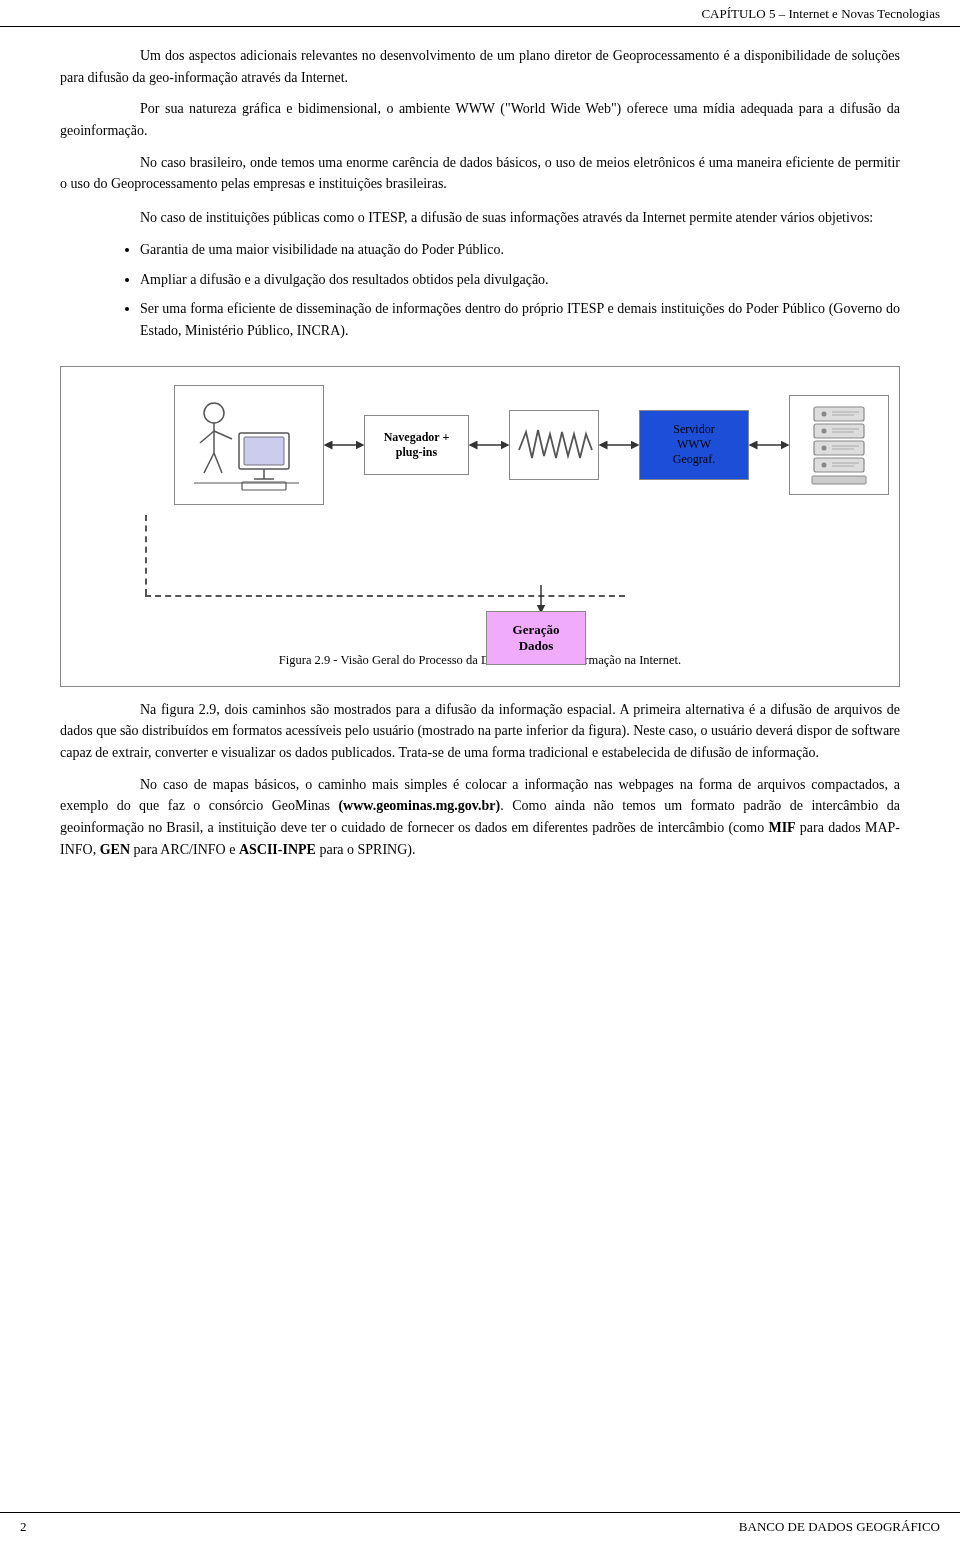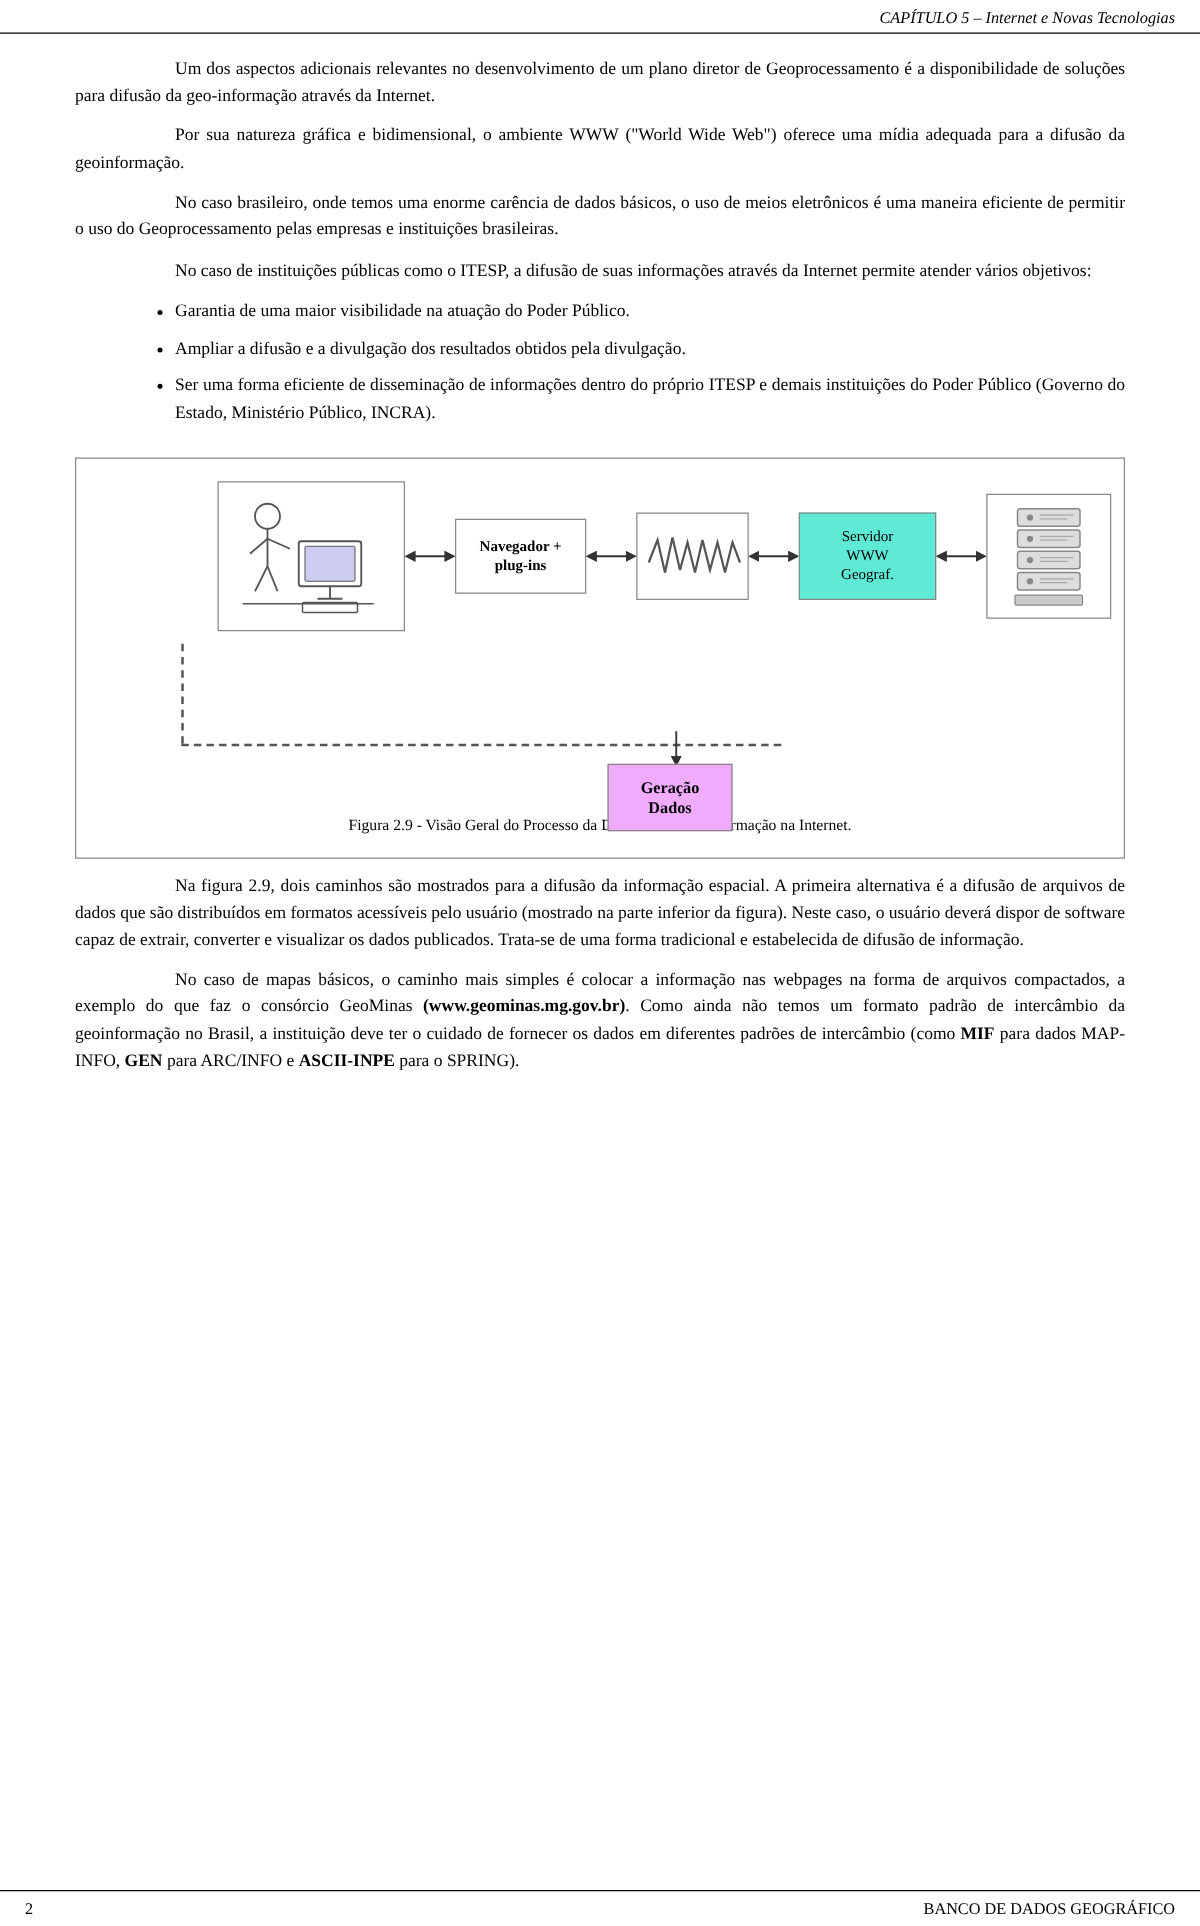--- a/index.html
+++ b/index.html
@@ -11,21 +11,20 @@
       font-size: 14px;
       color: #000;
       position: relative;
     }
     .header {
       width: 100%;
       border-bottom: 1px solid #000;
       text-align: right;
       padding: 6px 20px 4px 20px;
       font-size: 13px;
-      font-style: italic;
     }
     .content {
       padding: 18px 60px 60px 60px;
     }
     .section-title {
       font-size: 18px;
       font-weight: bold;
       margin-bottom: 14px;
     }
     .paragraph {
@@ -113,21 +112,21 @@
       border: 1.5px solid #888;
       width: 110px;
       min-height: 70px;
       display: flex;
       align-items: center;
       justify-content: center;
       text-align: center;
       font-size: 12px;
       padding: 6px;
       flex-shrink: 0;
-      background: #5eead4;
+      background: #1d4ed8;
     }
     
     .server-icon-box {
       border: 1.5px solid #888;
       width: 100px;
       height: 100px;
       display: flex;
       align-items: center;
       justify-content: center;
       flex-shrink: 0;

